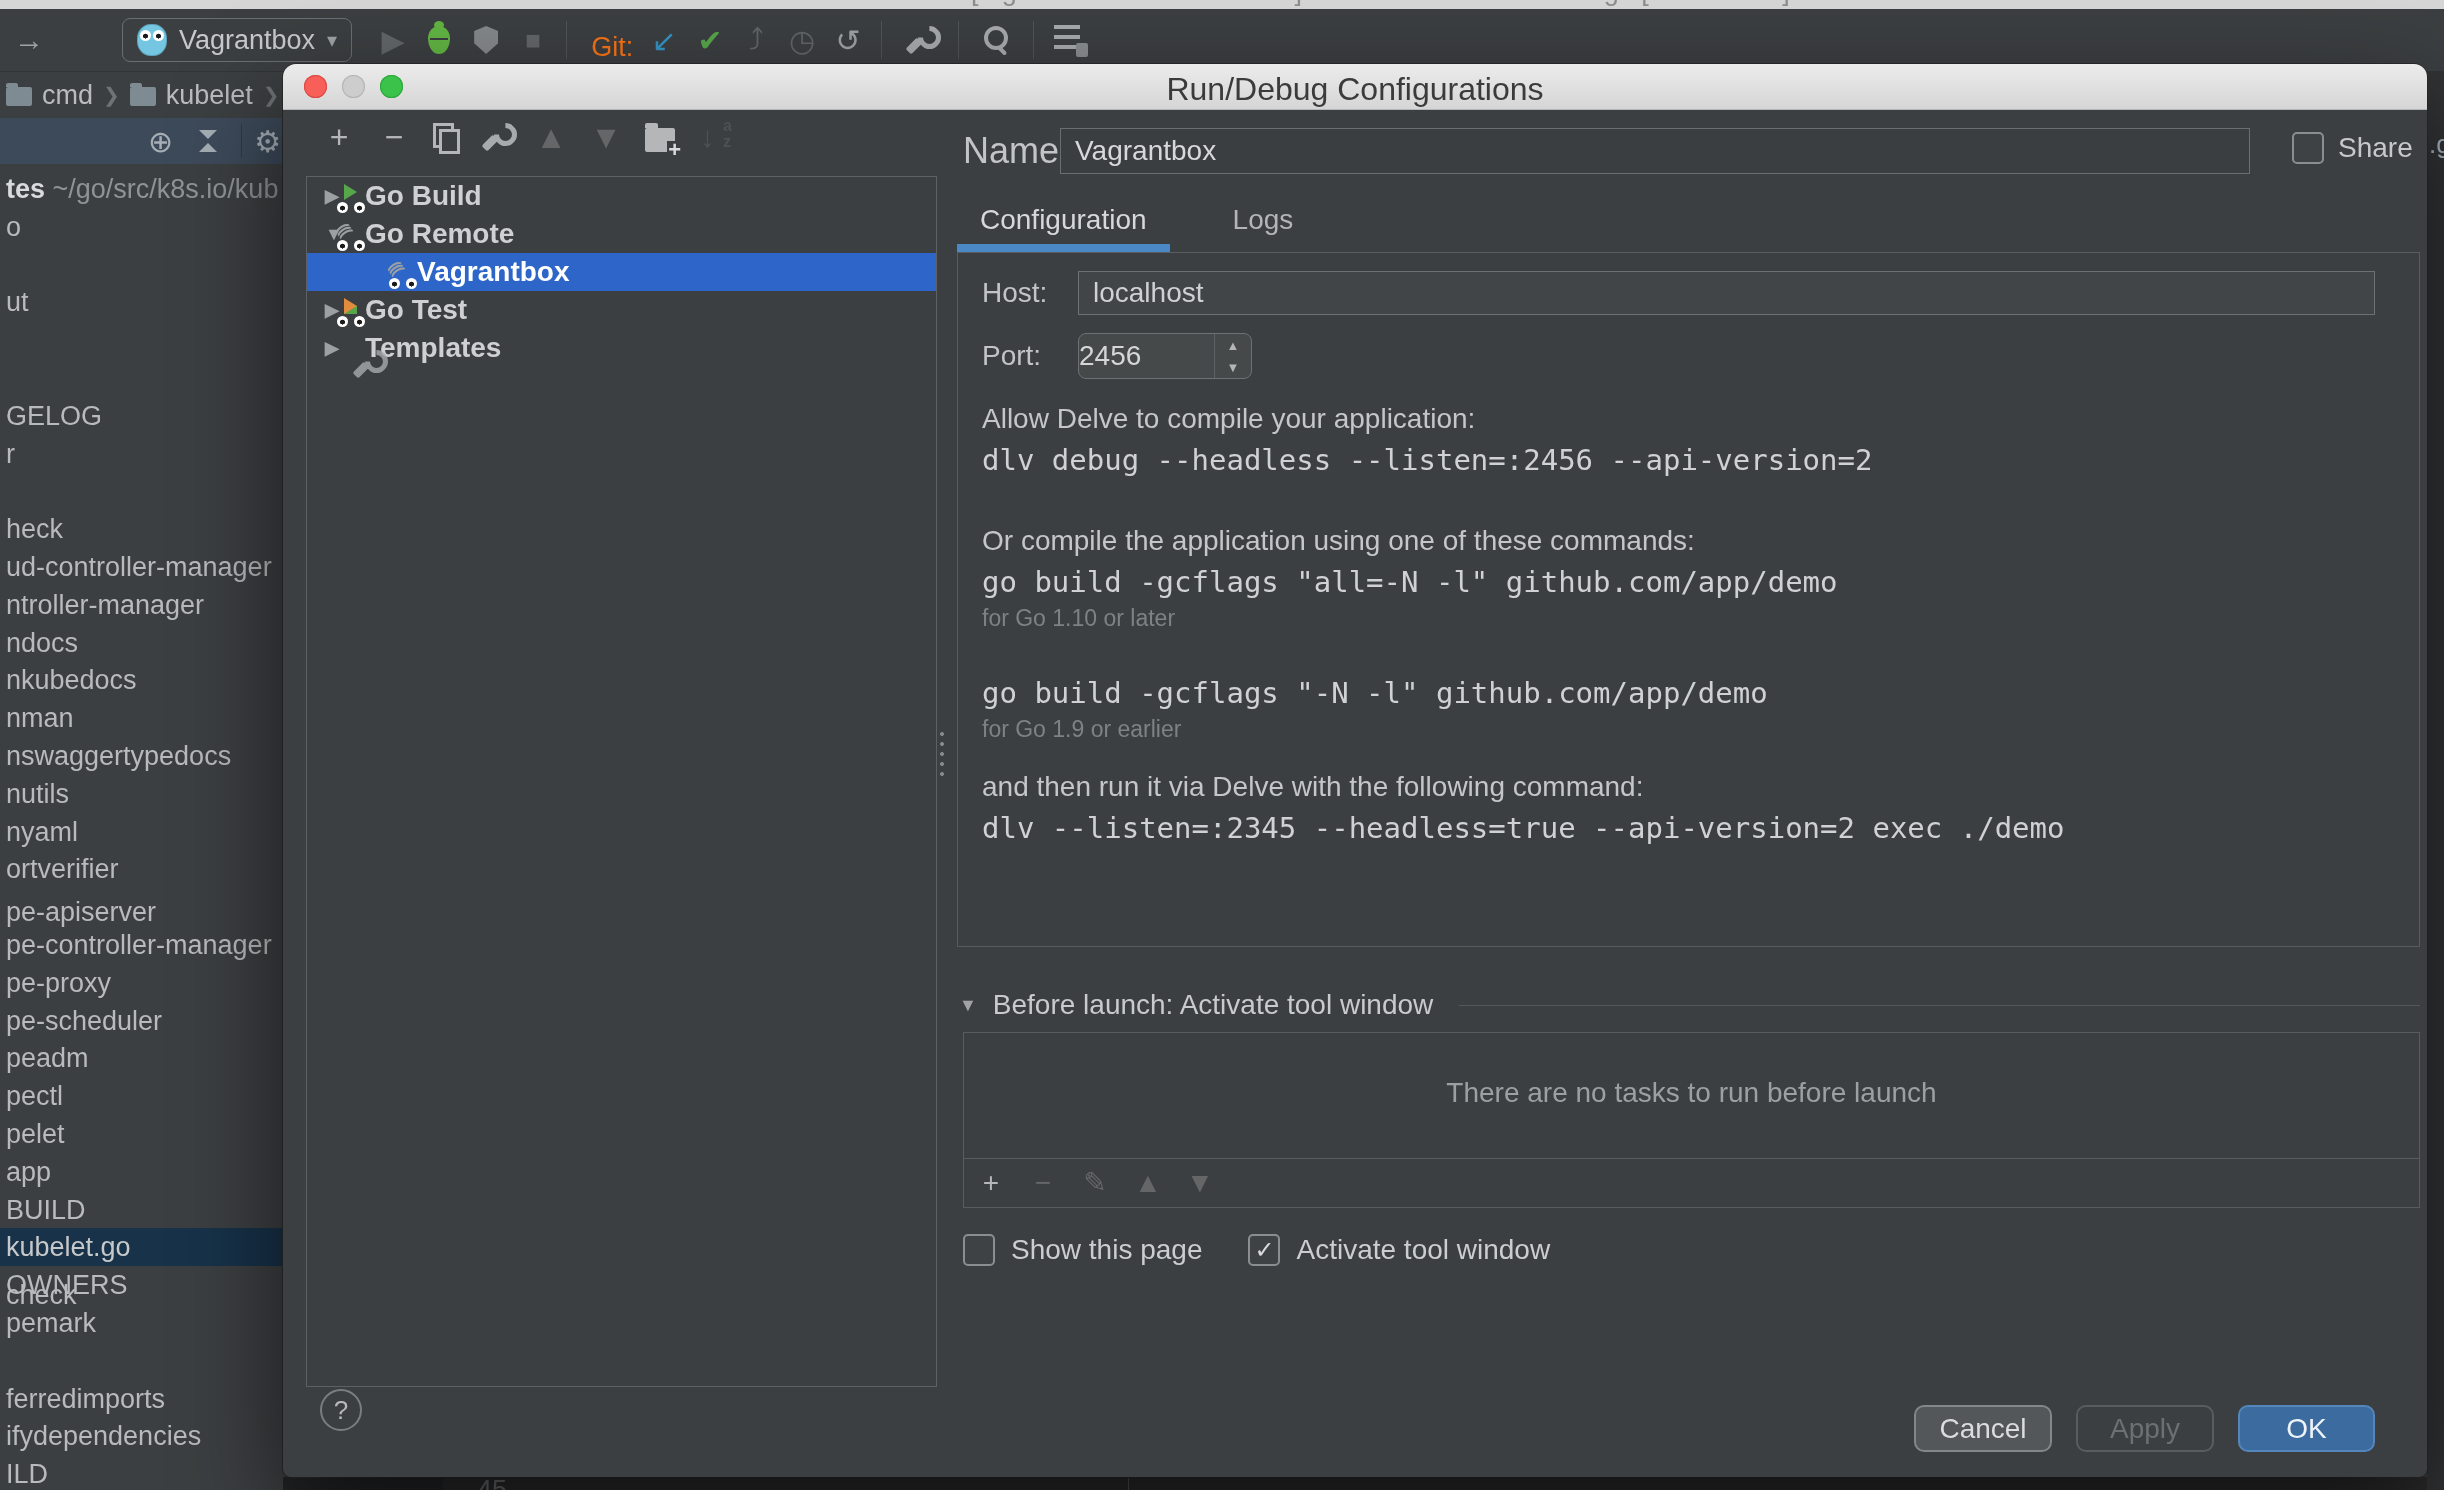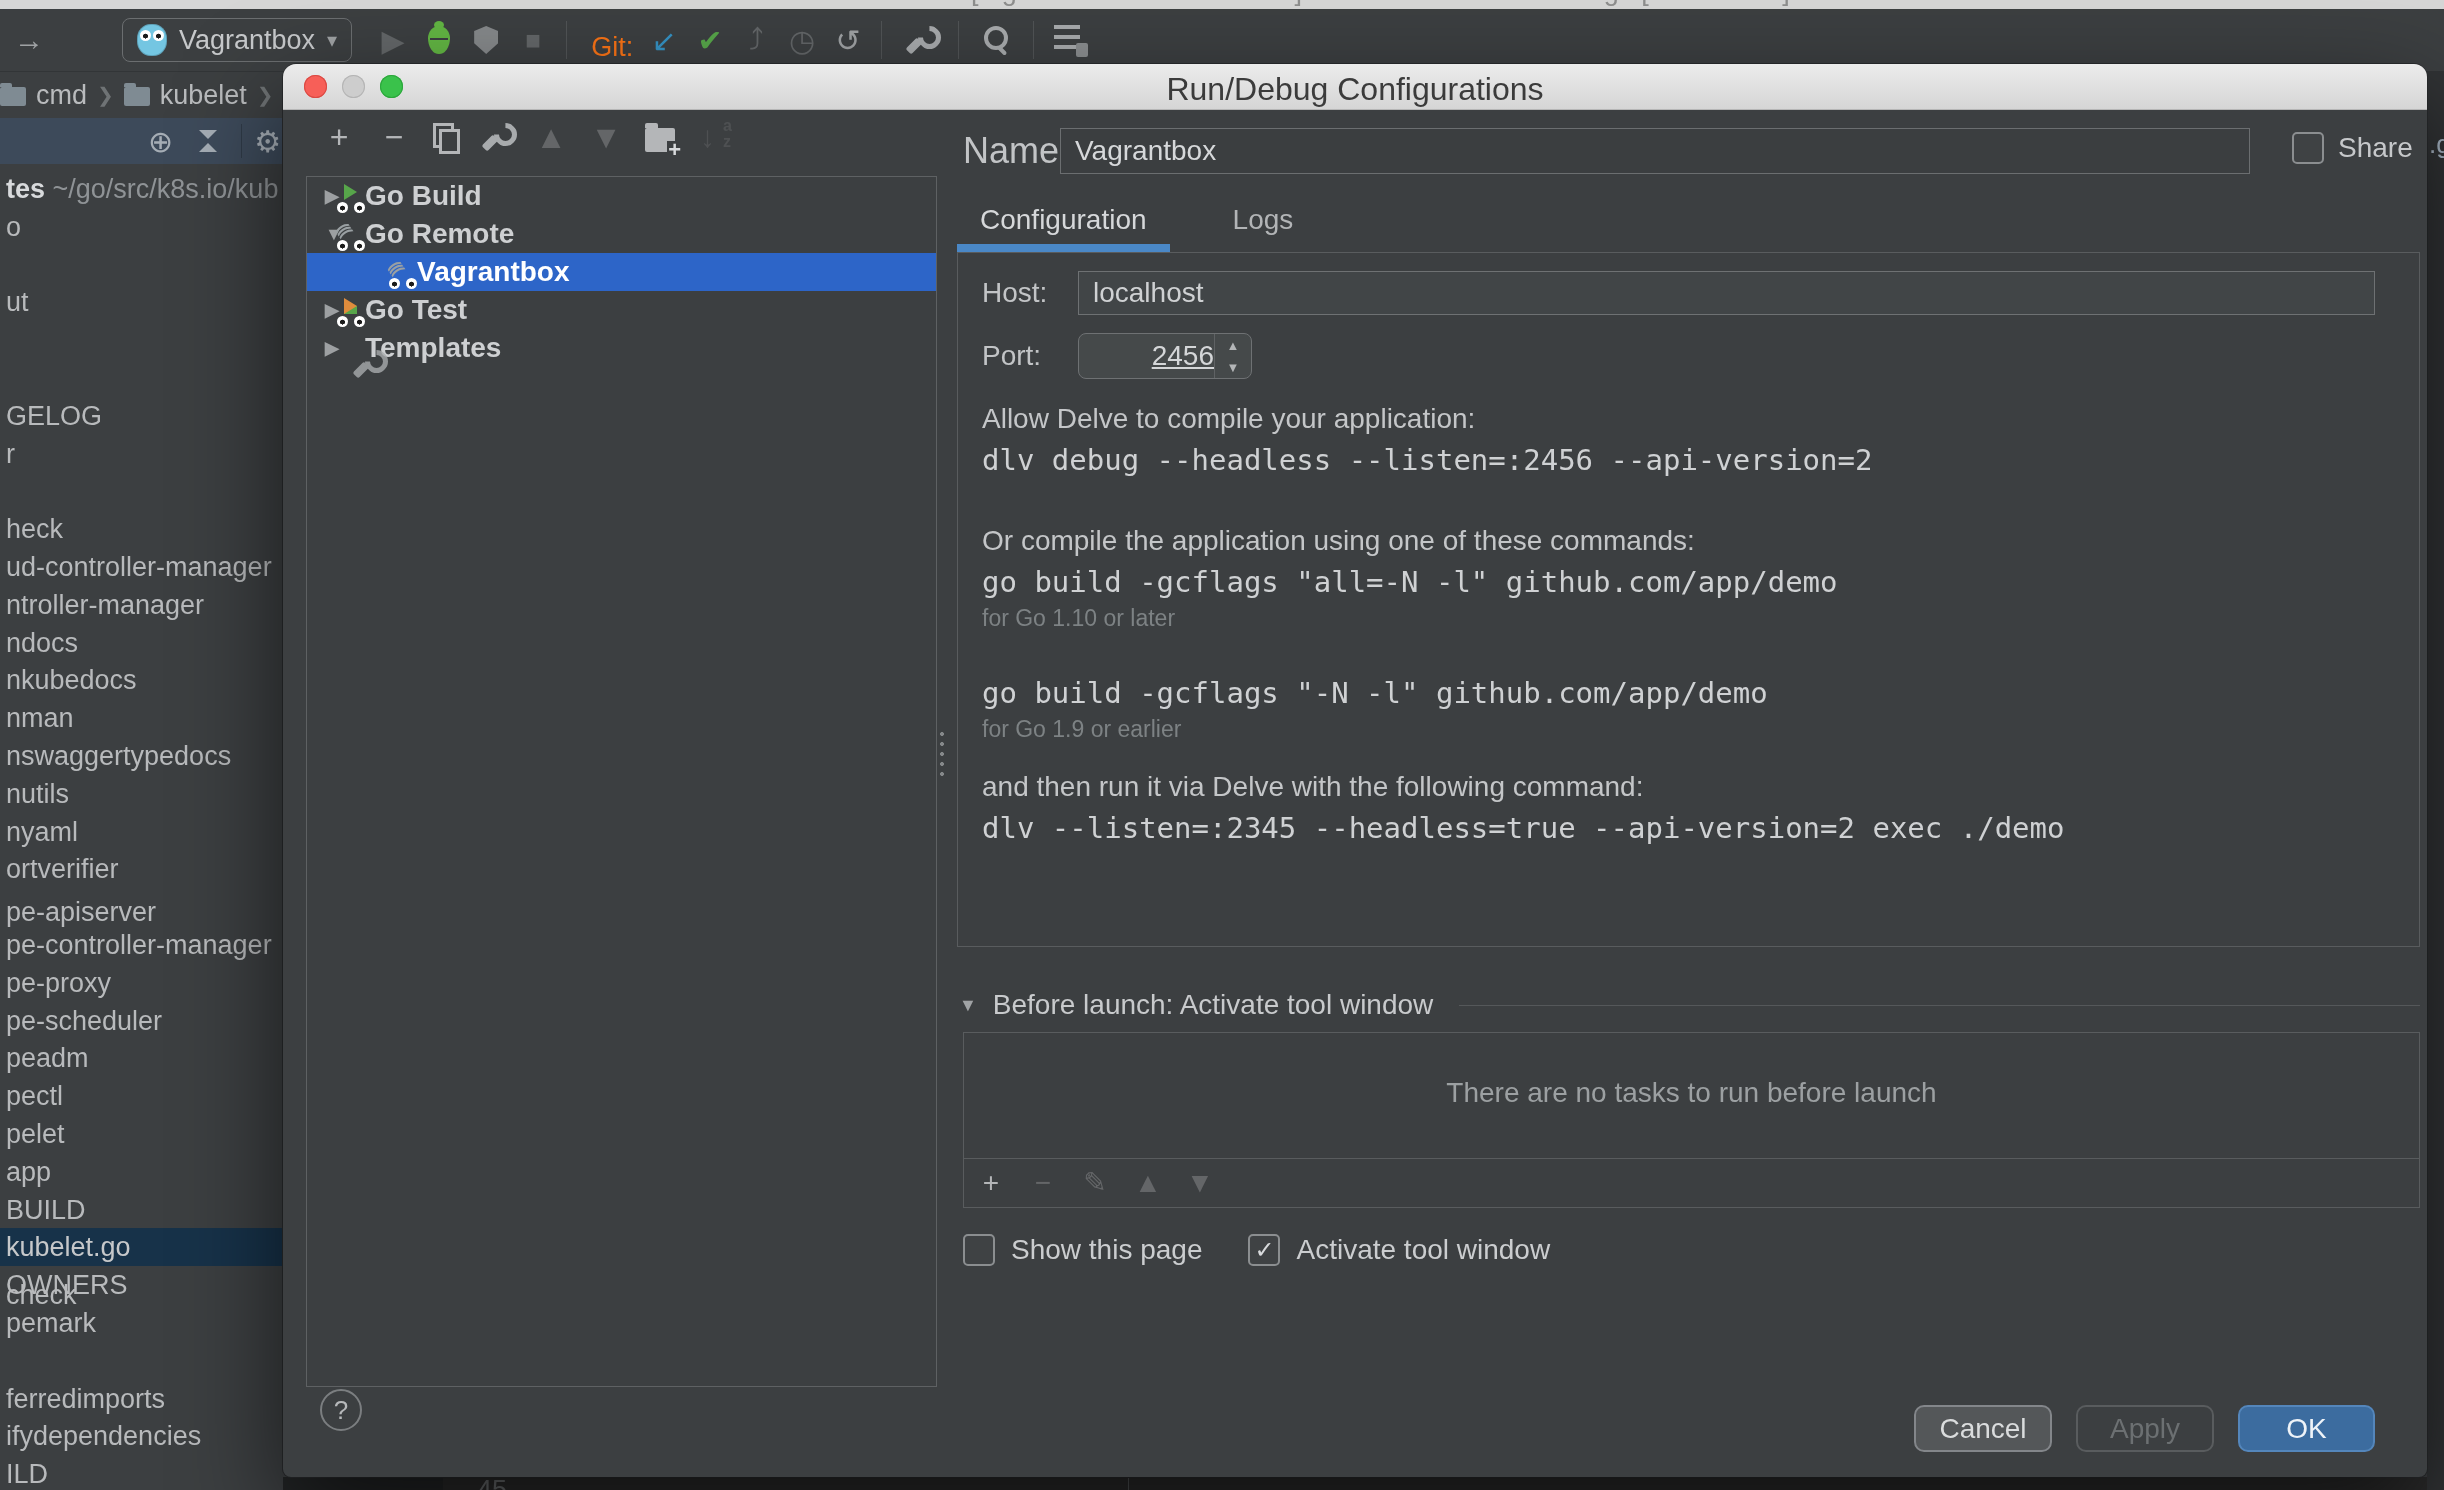--- a/index.html
+++ b/index.html
@@ -51,21 +51,21 @@
   .mag-i::before{content:"";position:absolute;left:5px;top:3px;width:16px;height:16px;border-radius:50%;
     border:4px solid #a8abad;}
   .mag-i::after{content:"";position:absolute;left:21px;top:22px;width:4px;height:11px;background:#a8abad;
     transform:rotate(-45deg);border-radius:2px;}
   .struct-i{position:relative;width:34px;height:30px;flex:0 0 auto;
     background:repeating-linear-gradient(#a8abad 0 4px,transparent 4px 10px);width:26px;margin:0 10px;}
   .struct-i::after{content:"";position:absolute;right:-8px;bottom:-2px;width:12px;height:14px;
     background:#8b8e90;border-radius:2px;}
   
   .crumbs{position:absolute;left:0;top:72px;width:283px;height:46px;display:flex;align-items:center;
-    gap:10px;color:#b9bbbd;font-size:27px;overflow:hidden;}
+    gap:10px;color:#b9bbbd;font-size:27px;overflow:hidden;padding-left:6px;}
   .folder-i{width:26px;height:19px;background:#7f8b93;border-radius:2px;position:relative;flex:0 0 auto;margin-top:3px;}
   .folder-i::before{content:"";position:absolute;left:0;top:-4px;width:12px;height:4px;background:#7f8b93;
     border-radius:2px 2px 0 0;}
   .chev{color:#6f7375;font-size:20px;}
   
   .phead{position:absolute;left:0;top:118px;width:283px;height:46px;background:#3d4a5a;
     display:flex;align-items:center;}
   .phico{color:#a5adb5;font-size:30px;margin-left:14px;}
   .collapse-i{position:relative;width:26px;height:26px;margin-left:22px;}
   .collapse-i::before{content:"";position:absolute;left:4px;top:2px;border-left:9px solid transparent;
@@ -130,21 +130,21 @@
   .tab{color:#b2b4b6;}
   .tab-underline{position:absolute;left:674px;top:180px;width:213px;height:9px;background:#4a88c7;}
   .cpanel{position:absolute;left:674px;top:188px;width:1463px;height:695px;border:1px solid #595c5e;
     box-sizing:border-box;padding:18px 24px 0 24px;overflow:hidden;color:#c4c6c8;font-size:28px;}
   .frow{display:flex;align-items:center;}
   .frow .flabel{width:96px;flex:0 0 auto;color:#c2c4c6;}
   .tinput{flex:1;height:42px;background:#414547;border:1px solid #6e7173;color:#cfd1d3;
     line-height:42px;padding:0 14px;margin-right:20px;}
   .spinner{display:flex;height:44px;width:172px;border:1px solid #6e7173;border-radius:8px;
     background:#45494a;overflow:hidden;}
-  .spin-num{flex:1;text-align:right;line-height:44px;color:#d4d6d8;text-decoration:underline;}
+  .spin-num{flex:1;text-align:left;line-height:44px;color:#d4d6d8;}
   .spin-btns{width:36px;border-left:1px solid #5f6264;display:flex;flex-direction:column;}
   .spin-btns span{flex:1;font-size:13px;color:#b3b5b7;text-align:center;line-height:11px;display:flex;
     align-items:center;justify-content:center;}
   .para{margin:0;}
   .code{font-family:"DejaVu Sans Mono",monospace;font-size:29px;color:#cfd1d3;white-space:pre;}
   .note{font-size:23px;color:#7d8284;}
   
   .bl-head{position:absolute;left:676px;top:925px;width:1461px;display:flex;align-items:center;gap:16px;
     font-size:28px;color:#c8cacc;}
   .bl-head .tri{font-size:18px;color:#a0a3a5;}

